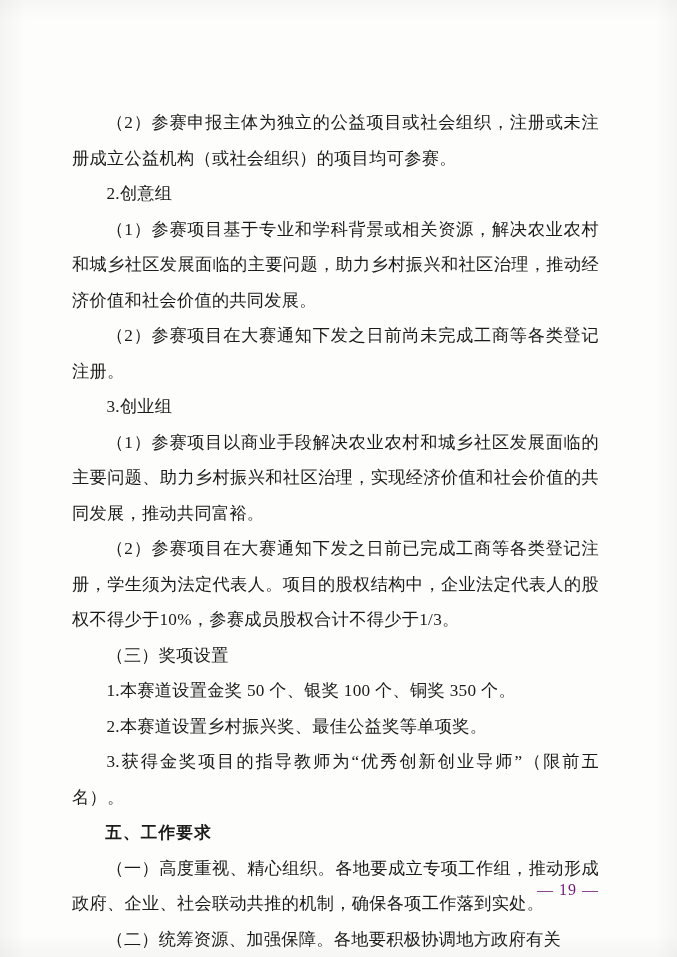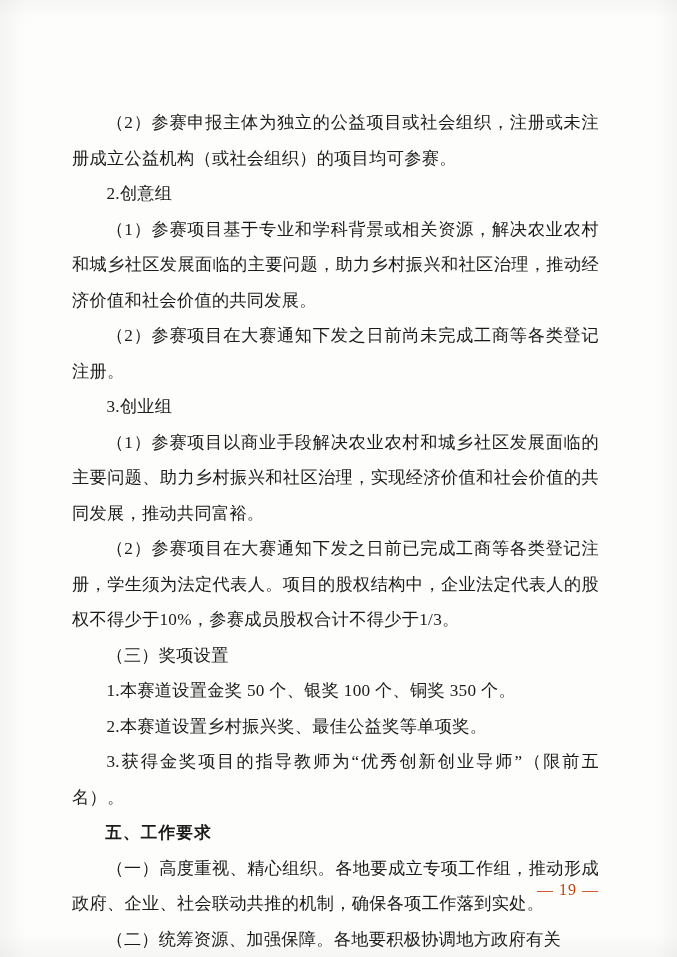--- a/index.html
+++ b/index.html
@@ -51,21 +51,21 @@
     letter-spacing: 1.2px;
     font-size: 16.6px;
   }
   .footer {
     position: absolute;
     left: 0;
     right: 78px;
     bottom: 58px;
     text-align: right;
     font-size: 16px;
-    color: #c2410c;
+    color: #701a75;
     letter-spacing: 1px;
   }
 </style>
 </head>
 <body>
 
 <div class="page">
   <div class="body-text">
 
     <p>（2）参赛申报主体为独立的公益项目或社会组织，注册或未注册成立公益机构（或社会组织）的项目均可参赛。</p>

